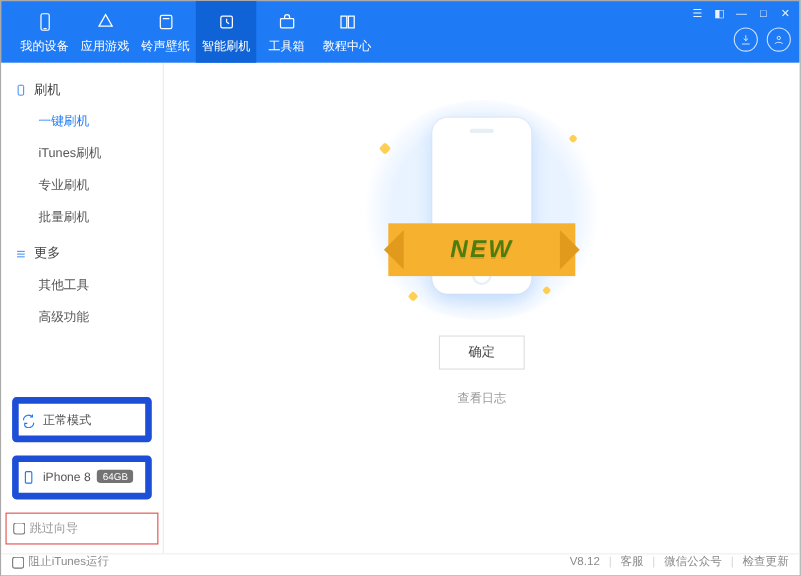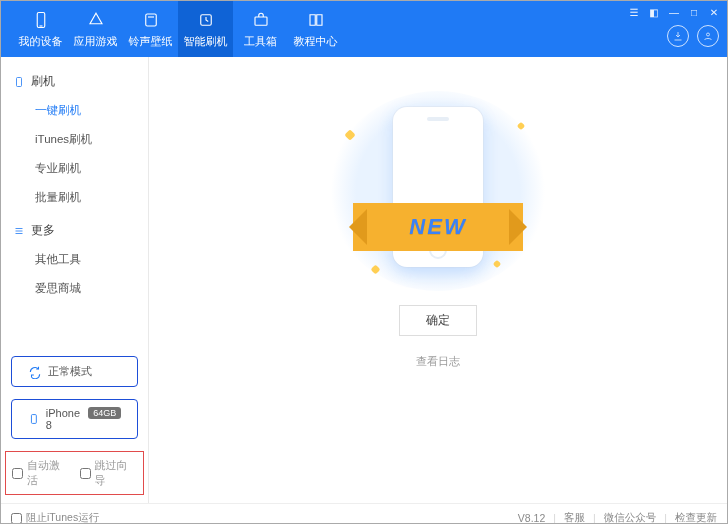--- a/index.html
+++ b/index.html
@@ -29,21 +29,21 @@
 
 .body { display:flex; height:calc(524px - 56px - 22px); }
 .sidebar { width:148px; border-right:1px solid #e9e9e9; padding:12px 0 4px 0; display:flex; flex-direction:column; font-size:12px; color:#555; }
 .sb-head { display:flex; align-items:center; gap:6px; padding:4px 12px 6px 12px; color:#444; }
 .sb-head svg{ width:12px; height:12px; stroke:#1f7af5; fill:none; stroke-width:1.6;}
 .sb-items { padding-left:34px; }
 .sb-item { padding:7px 0; cursor:pointer; color:#555; font-size:11.5px; }
 .sb-item.sel { color:#1f7af5; }
 .sb-spacer { flex:1; }
 
-.mode-box, .device-box { margin:6px 10px; padding:7px 16px; border:1px solid #1d4ed8; border-radius:4px; display:flex; align-items:center; gap:6px; font-size:11px; color:#555;}
+.mode-box, .device-box { margin:6px 10px; padding:7px 2px; border:6px solid #1d4ed8; border-radius:4px; display:flex; align-items:center; gap:6px; font-size:11px; color:#555;}
 .mode-box svg, .device-box svg { width:14px; height:14px; stroke:#1f7af5; fill:none; stroke-width:1.8;}
 .badge { background:#737373; color:#fff; font-size:9px; padding:1px 5px; border-radius:3px; margin-left:2px;}
 .device-box { flex-direction:row; align-items:flex-start; gap:4px;}
 .device-box .row{ display:flex; align-items:center; gap:6px;}
 
 .options-row { margin:6px 4px 4px 4px; padding:6px 6px; border:1.6px solid #e14b4b; display:flex; gap:10px; font-size:11px; color:#9a9a9a;}
 .options-row label{ display:flex; align-items:center; gap:4px; cursor:pointer;}
 .options-row input{ width:11px; height:11px; accent-color:#1f7af5; }
 
 
@@ -51,33 +51,33 @@
 .illus { width:220px; height:200px; position:relative; }
 .glow { position:absolute; inset:0; border-radius:50%; background:radial-gradient(circle,#e9f3ff 0%,#e9f3ff 55%,#fff 72%); }
 .phone { position:absolute; left:50%; top:48%; transform:translate(-50%,-50%); width:90px; height:160px; background:#fff; border-radius:14px; box-shadow:0 6px 16px rgba(31,122,245,.18),0 0 0 1px #e8eef6; }
 .phone:before{ content:""; position:absolute; top:10px; left:50%; transform:translateX(-50%); width:22px; height:4px; background:#e7eef6; border-radius:3px;}
 .phone:after{ content:""; position:absolute; bottom:8px; left:50%; transform:translateX(-50%); width:14px; height:14px; border:2px solid #e7eef6; border-radius:50%;}
 .ribbon { position:absolute; left:50%; top:56%; transform:translateX(-50%); width:170px; height:48px; }
 .ribbon .band{ position:absolute; inset:0; background:#f6b12f; }
 .ribbon .band:before, .ribbon .band:after{ content:""; position:absolute; top:6px; width:0; height:0; border:18px solid transparent;}
 .ribbon .band:before{ left:-22px; border-right-color:#e19a1c; }
 .ribbon .band:after{ right:-22px; border-left-color:#e19a1c; }
-.ribbon .txt{ position:absolute; inset:0; display:flex; align-items:center; justify-content:center; font-weight:700; font-size:22px; color:#3b82f6; letter-spacing:2px; font-style:italic; text-shadow:0 1px 0 rgba(0,0,0,.1);}
+.ribbon .txt{ position:absolute; inset:0; display:flex; align-items:center; justify-content:center; font-weight:700; font-size:22px; color:#4d7c0f; letter-spacing:2px; font-style:italic; text-shadow:0 1px 0 rgba(0,0,0,.1);}
 .spark{ position:absolute; background:#ffcf54; border-radius:2px; transform:rotate(45deg);}
 .s1{ width:8px;height:8px; left:18px; top:40px;}
 .s2{ width:6px;height:6px; right:24px; top:32px;}
 .s3{ width:7px;height:7px; left:44px; bottom:18px;}
 .s4{ width:6px;height:6px; right:48px; bottom:24px;}
 
 .msg { margin-top:20px; font-size:15px; color:#333; }
 .ok-btn { margin-top:14px; padding:6px 26px; border:1px solid #ddd; background:#fff; font-size:12px; color:#444; cursor:pointer;}
 .loglink { margin-top:18px; font-size:11px; color:#9a9a9a; cursor:pointer;}
 
 
-.status { height:22px; border-top:1px solid #eee; display:flex; align-items:flex-end; font-size:10.5px; color:#8a8a8a; padding:0 10px; gap:8px;}
+.status { height:22px; border-top:1px solid #eee; display:flex; align-items:flex-start; font-size:10.5px; color:#8a8a8a; padding:0 10px; gap:8px;}
 .status .left{ display:flex; align-items:center; gap:4px;}
 .status .left input{ width:11px; height:11px;}
 .status .right{ margin-left:auto; display:flex; align-items:center; gap:8px;}
 .status .sep{ color:#d6d6d6;}
 </style>
 </head>
 <body>
 
 <div class="topbar">
 
@@ -178,21 +178,21 @@
     <div class="sb-head" style="margin-top:6px;">
       <svg viewBox="0 0 24 24">
           <line x1="5" y1="7" x2="19" y2="7"></line>
           <line x1="5" y1="12" x2="19" y2="12"></line>
           <line x1="5" y1="17" x2="19" y2="17"></line>
         </svg>
       <span>更多</span>
     </div>
     <div class="sb-items">
       <div class="sb-item">其他工具</div>
-      <div class="sb-item">爱思商城</div>
+      <div class="sb-item">高级功能</div>
     </div>
 
     <div class="sb-spacer"></div>
 
     <div class="mode-box">
       <svg viewBox="0 0 24 24">
           <path d="M4 12a8 8 0 0 1 14-5m2 9a8 8 0 0 1-14 5"></path>
           <path d="M18 3v4h-4M6 21v-4h4"></path>
         </svg>
       <span>正常模式</span>
@@ -202,24 +202,20 @@
       <div class="row">
         <svg viewBox="0 0 24 24">
             <rect x="7" y="3" width="10" height="18" rx="2"></rect>
           </svg>
         <span>iPhone 8</span>
       </div>
       <span class="badge">64GB</span>
     </div>
 
     <div class="options-row">
-      <label>
-        <input type="checkbox" style="">
-        <span>自动激活</span>
-      </label>
       <label>
         <input type="checkbox" style="">
         <span>跳过向导</span>
       </label>
     </div>
   </div>
 
   <div class="main">
     <div class="illus">
       <div class="glow"></div>

